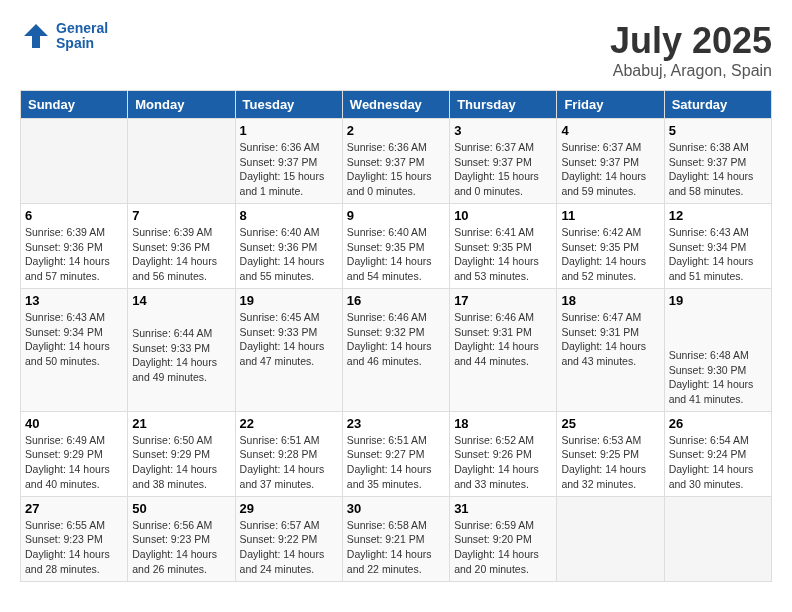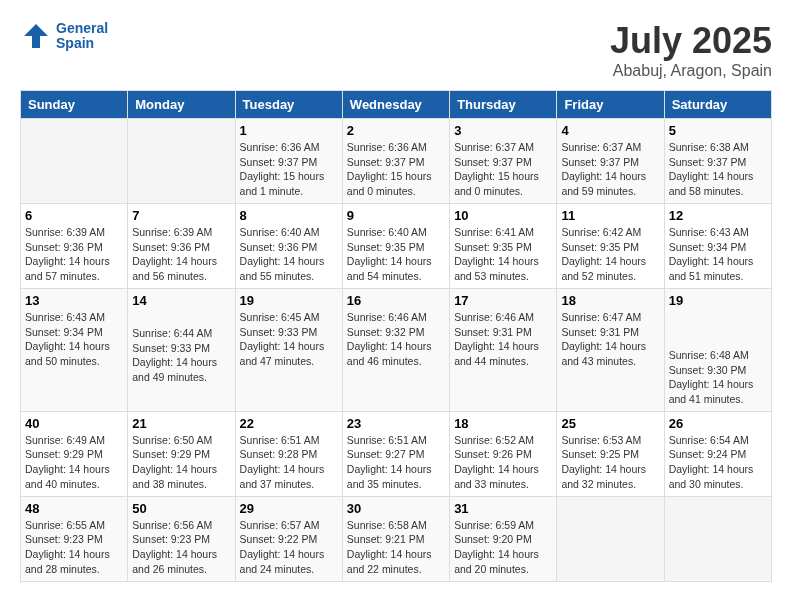--- a/index.html
+++ b/index.html
@@ -280,21 +280,21 @@
         </td>
         <td>
           <span class="day-num">26</span>
           <div class="day-info" style="white-space: pre-line;">Sunrise: 6:54 AM
 Sunset: 9:24 PM
 Daylight: 14 hours and 30 minutes.</div>
         </td>
       </tr>
       <tr>
         <td>
-          <span class="day-num">48</span>
+          <span class="day-num">27</span>
           <div class="day-info" style="white-space: pre-line;">Sunrise: 6:55 AM
 Sunset: 9:23 PM
 Daylight: 14 hours and 28 minutes.</div>
         </td>
         <td>
           <span class="day-num">50</span>
           <div class="day-info" style="white-space: pre-line;">Sunrise: 6:56 AM
 Sunset: 9:23 PM
 Daylight: 14 hours and 26 minutes.</div>
         </td>

